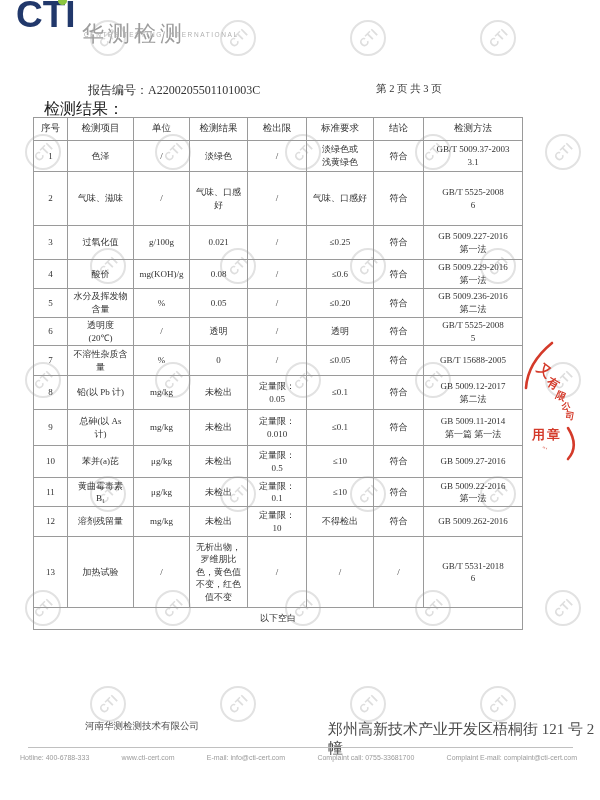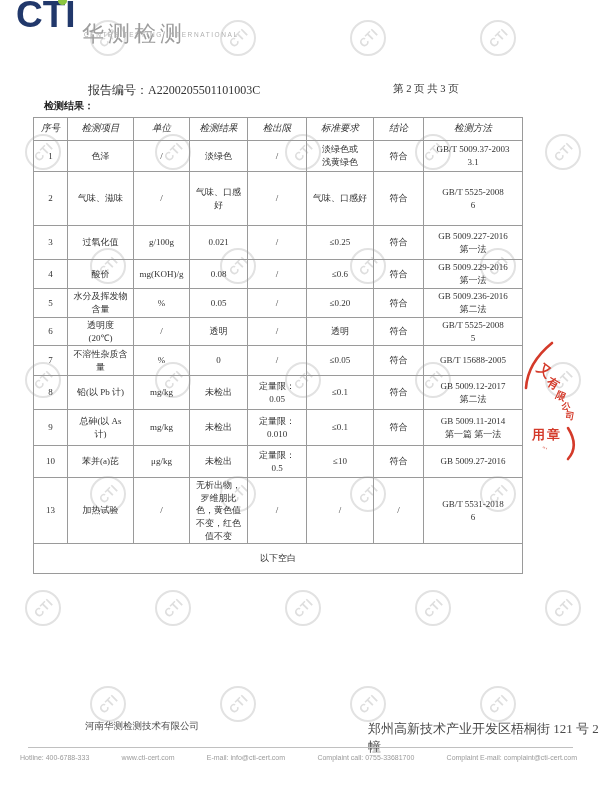--- a/index.html
+++ b/index.html
@@ -19,30 +19,30 @@
       background:#8cc63f;z-index:3;}
   .logo-cn{position:absolute;left:82px;top:19px;font-family:"Liberation Sans",sans-serif;
       font-weight:normal;font-size:22px;color:#9d9d9d;letter-spacing:4px;z-index:2;}
   .logo-en{position:absolute;left:84px;top:31px;font-family:"Liberation Sans",sans-serif;
       font-size:6.5px;color:#b0b0b0;letter-spacing:1.6px;z-index:2;}
 
   
   .title{position:absolute;left:0;top:42px;width:600px;text-align:center;
       font-size:23px;font-weight:bold;letter-spacing:7px;color:#222;z-index:1;}
   .report-no{position:absolute;left:88px;top:82px;font-size:12px;color:#333;z-index:1;}
-  .page-info{position:absolute;left:393px;top:82px;font-size:10.5px;color:#333;z-index:1;}
-  .section-label{position:absolute;left:44px;top:99px;font-size:10px;font-weight:bold;color:#222;z-index:1;text-align:right;}
+  .page-info{position:absolute;left:376px;top:82px;font-size:10.5px;color:#333;z-index:1;}
+  .section-label{position:absolute;left:44px;top:99px;font-size:16px;font-weight:normal;color:#222;z-index:1;text-align:right;}
 
   
   table.results{position:absolute;left:33px;top:117px;width:489px;border-collapse:collapse;
       z-index:1;table-layout:fixed;}
   .results th,.results td{border:1px solid #9a9a9a;padding:1px 2px;text-align:center;
       vertical-align:middle;font-size:9px;line-height:1.4;white-space:pre-line;
       font-weight:normal;color:#333;overflow:hidden;}
-  .results th{font-size:9.5px;font-style:italic;}
+  .results th{font-size:9.5px;}
   .results thead tr{height:23px;}
   .results tbody tr:nth-child(1){height:31px;}
   .results tbody tr:nth-child(2){height:54px;}
   .results tbody tr:nth-child(3){height:34px;}
   .results tbody tr:nth-child(4){height:29px;}
   .results tbody tr:nth-child(5){height:29px;}
   .results tbody tr:nth-child(6){height:28px;}
   .results tbody tr:nth-child(7){height:30px;}
   .results tbody tr:nth-child(8){height:34px;}
   .results tbody tr:nth-child(9){height:36px;}
@@ -50,21 +50,21 @@
   .results tbody tr:nth-child(11){height:29px;}
   .results tbody tr:nth-child(12){height:30px;}
   .results tbody tr:nth-child(13){height:71px;}
   .results tbody tr:nth-child(14){height:22px;}
 
   
   .stamp{position:absolute;left:522px;top:340px;z-index:3;}
 
   
   .f-company{position:absolute;left:85px;top:720px;font-size:9.5px;color:#4a4a4a;z-index:1;}
-  .f-address{position:absolute;left:328px;top:720px;font-size:13px;color:#4a4a4a;z-index:1;margin-left:40px;}
+  .f-address{position:absolute;left:328px;top:720px;font-size:15px;color:#4a4a4a;z-index:1;}
   .f-rule{position:absolute;left:28px;top:747px;width:545px;height:0;border-top:1px solid #c0c0c0;z-index:1;}
   .f-contacts{position:absolute;left:20px;top:754px;width:557px;display:flex;
       justify-content:space-between;z-index:1;font-family:"Liberation Sans",sans-serif;
       font-size:7px;color:#9a9a9a;}
 </style>
 </head>
 <body>
 
 <div class="page">
 
@@ -307,20 +307,44 @@
           <td>苯并(a)芘</td>
           <td>μg/kg</td>
           <td>未检出</td>
           <td>定量限：
 0.5</td>
           <td>≤10</td>
           <td>符合</td>
           <td>GB 5009.27-2016</td>
         </tr>
         <tr>
+          <td>11</td>
+          <td>黄曲霉毒素
+B₁</td>
+          <td>μg/kg</td>
+          <td>未检出</td>
+          <td>定量限：
+0.1</td>
+          <td>≤10</td>
+          <td>符合</td>
+          <td>GB 5009.22-2016
+第一法</td>
+        </tr>
+        <tr>
+          <td>12</td>
+          <td>溶剂残留量</td>
+          <td>mg/kg</td>
+          <td>未检出</td>
+          <td>定量限：
+10</td>
+          <td>不得检出</td>
+          <td>符合</td>
+          <td>GB 5009.262-2016</td>
+        </tr>
+        <tr>
           <td>13</td>
           <td>加热试验</td>
           <td>/</td>
           <td>无析出物，罗维朋比色，黄色值不变，红色值不变</td>
           <td>/</td>
           <td>/</td>
           <td>/</td>
           <td>GB/T 5531-2018
 6</td>
         </tr>

